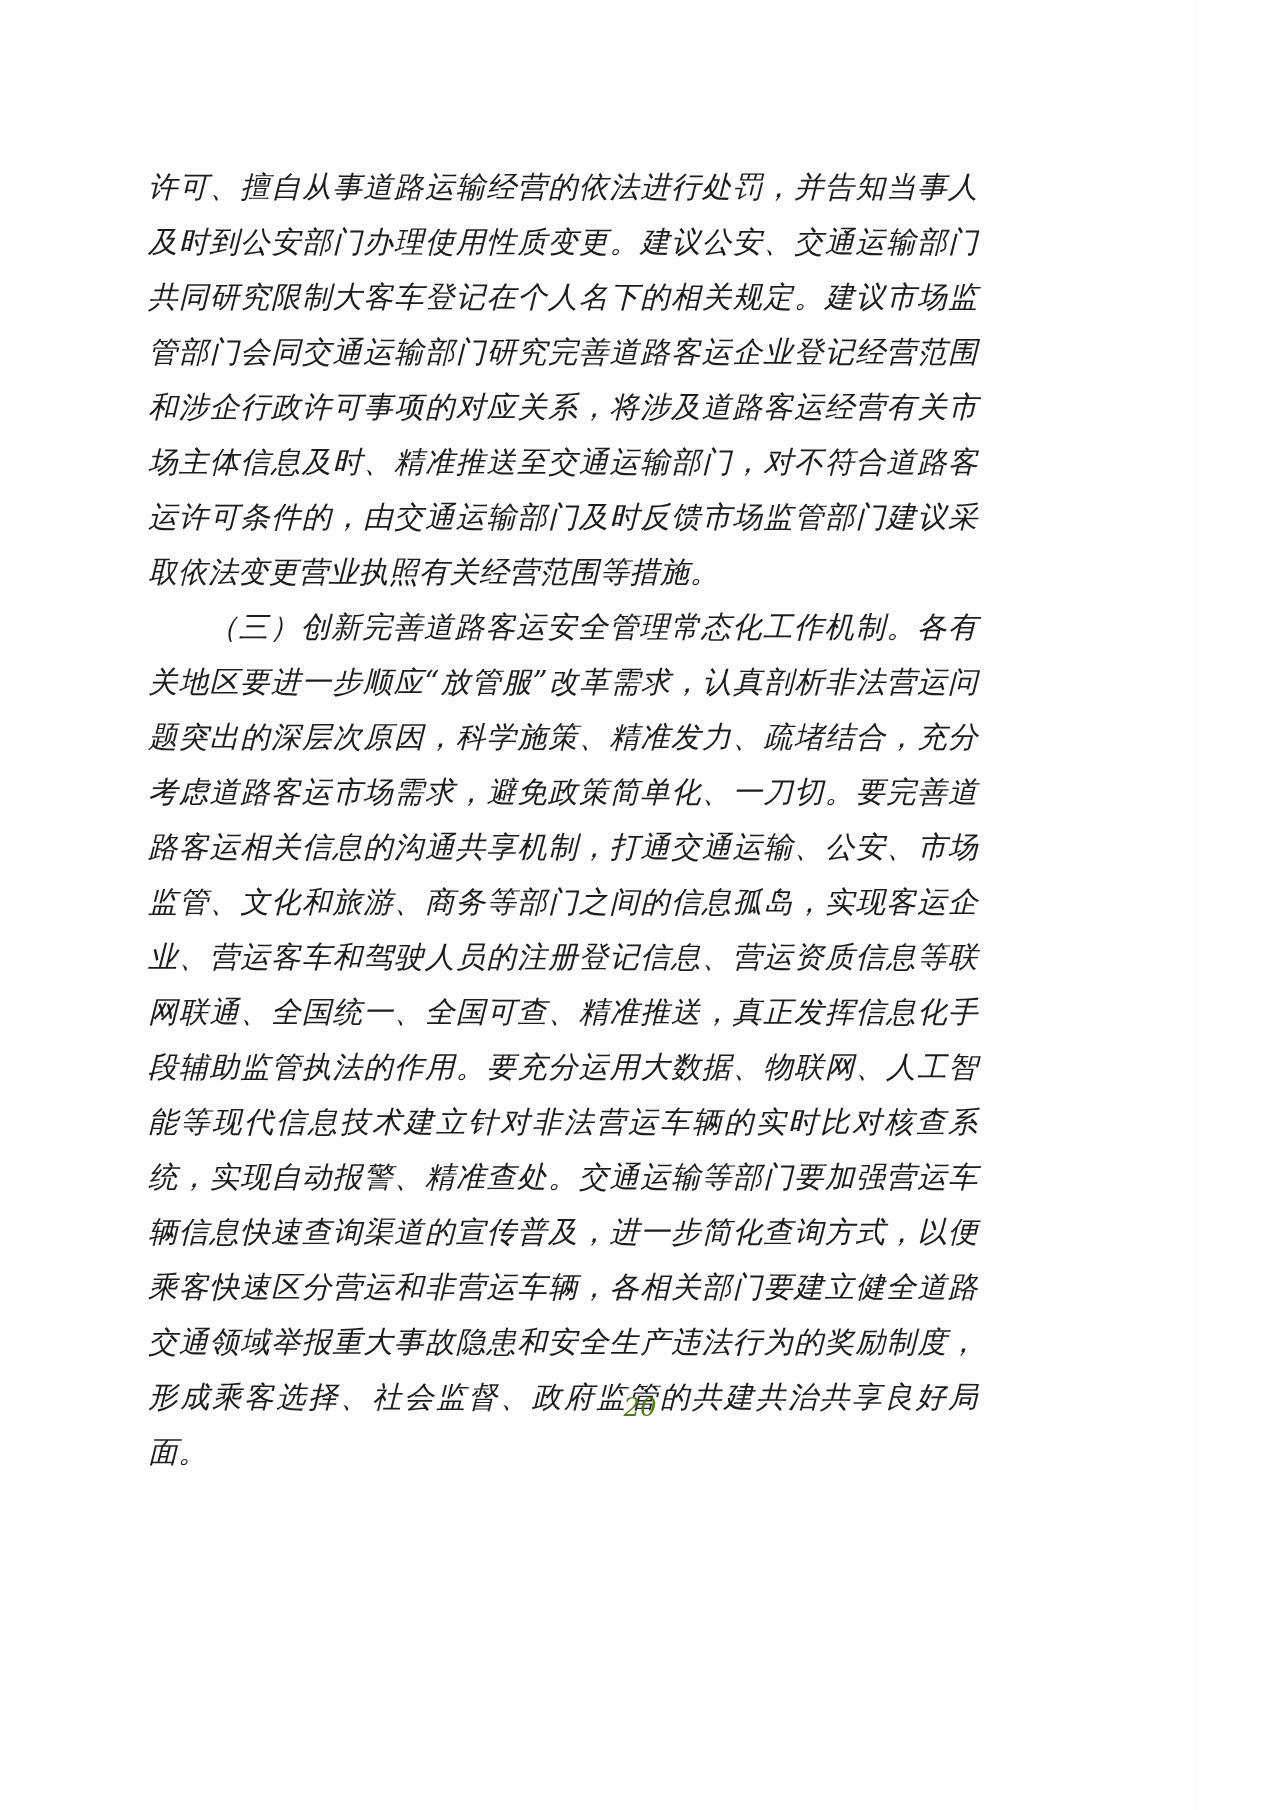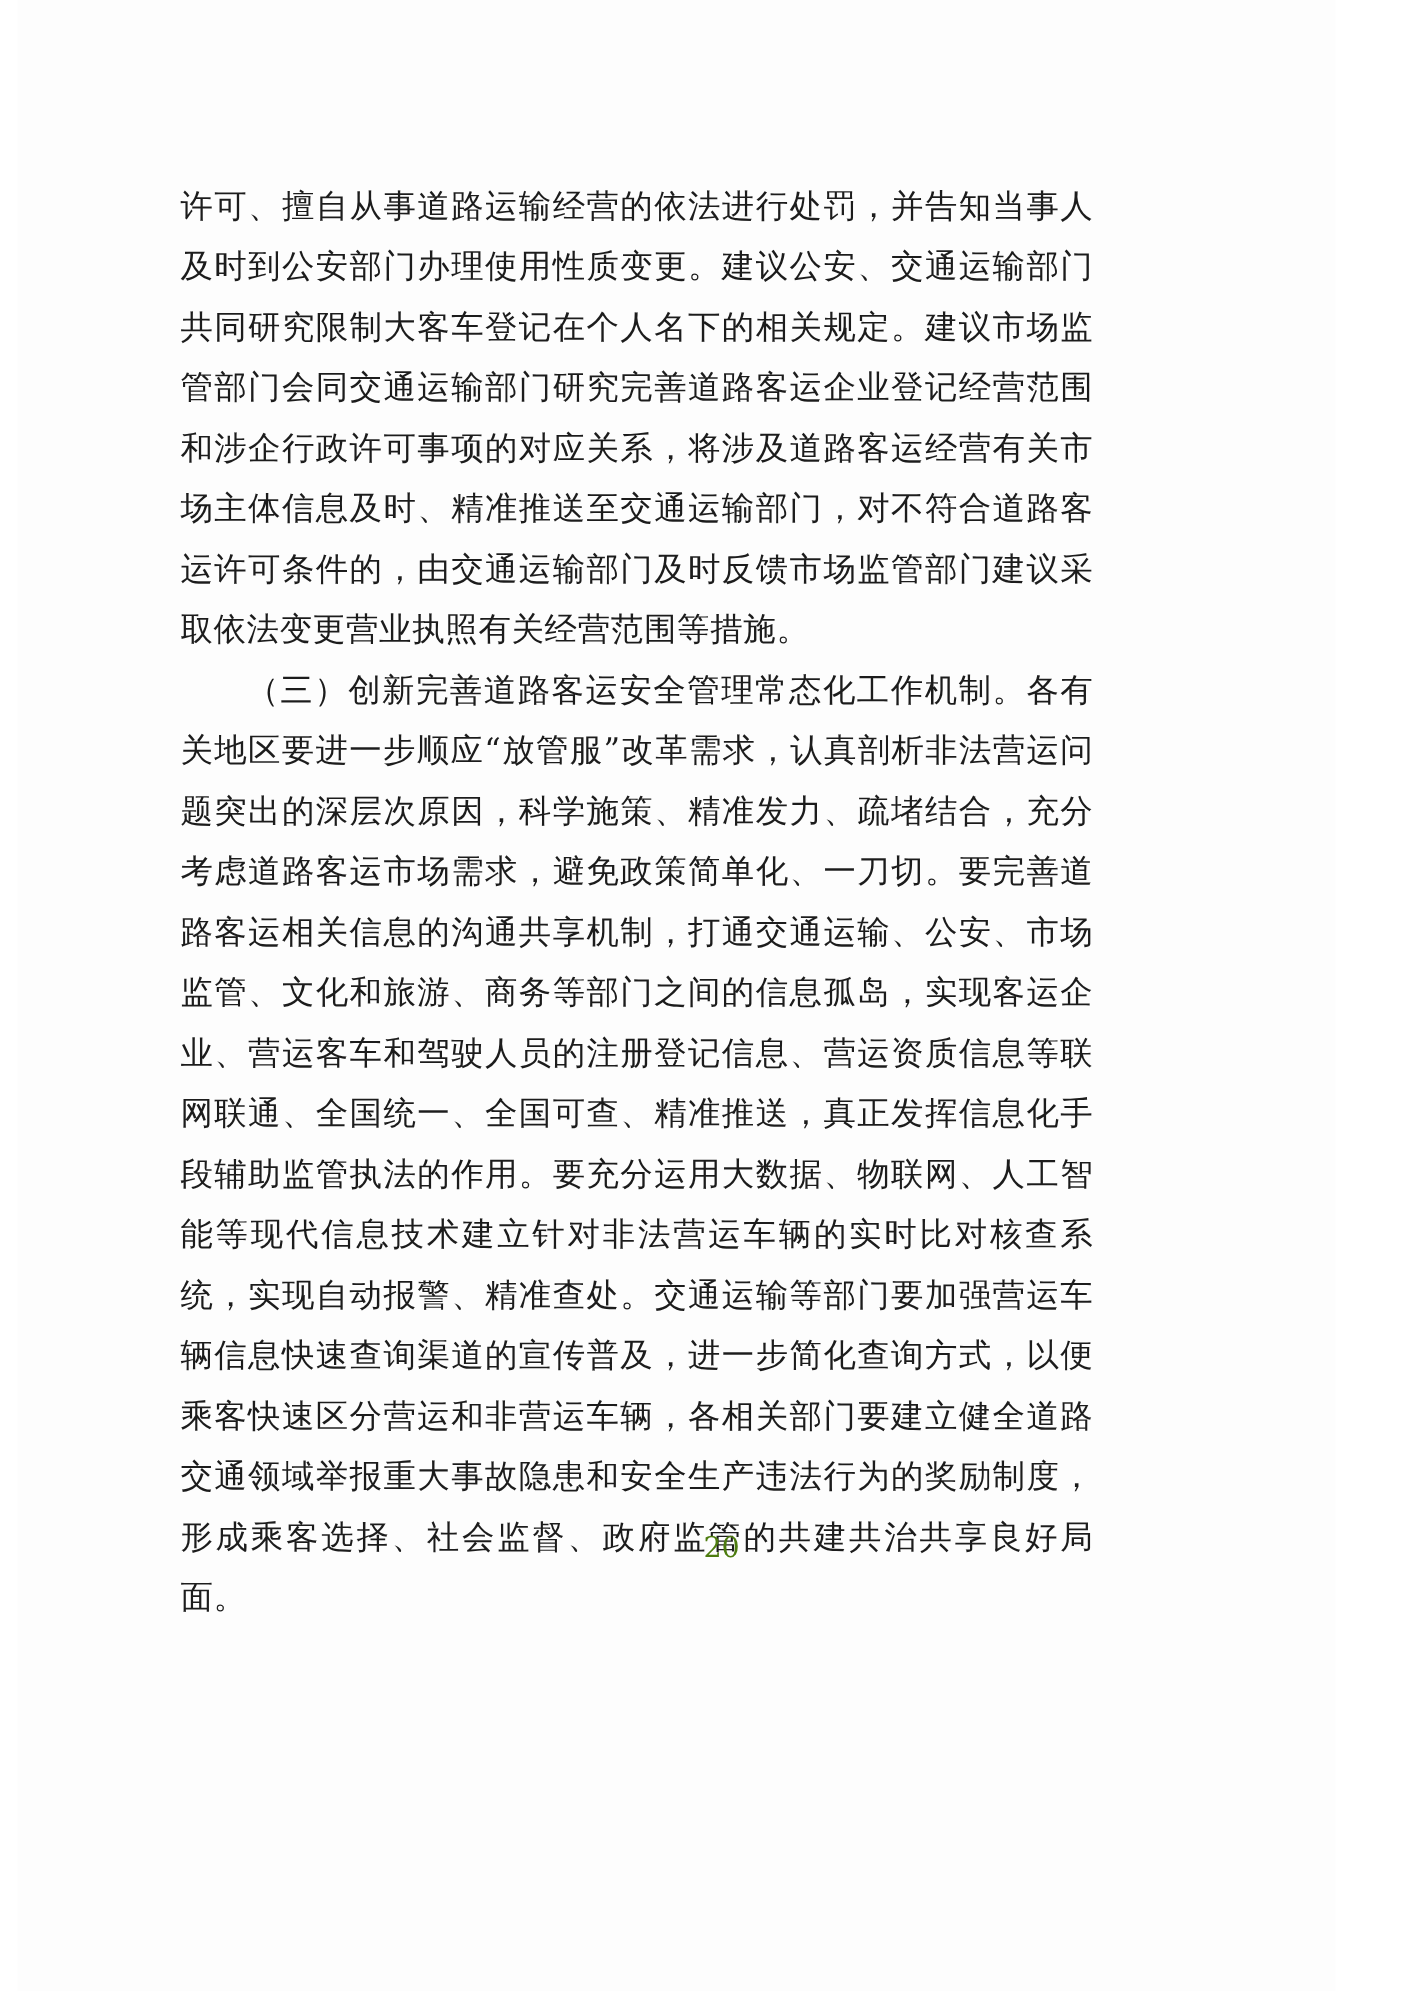--- a/index.html
+++ b/index.html
@@ -10,24 +10,25 @@
   body {
     width: 1280px;
     height: 1810px;
     font-family: "DejaVu Serif", serif;
     color: #1b1b1b;
     position: relative;
     overflow: hidden;
   }
   .page {
     position: absolute;
-    top: 0; left: 16px;
+    top: 0; left: 0;
     width: 1198px;
     height: 1810px;
     background: #fdfdfd;
+    font-style: italic;
   }
   .content {
     position: absolute;
     left: 148px;
     top: 160px;
     width: 830px;
   }
   .para {
     font-size: 29.5px;
     line-height: 55px;

